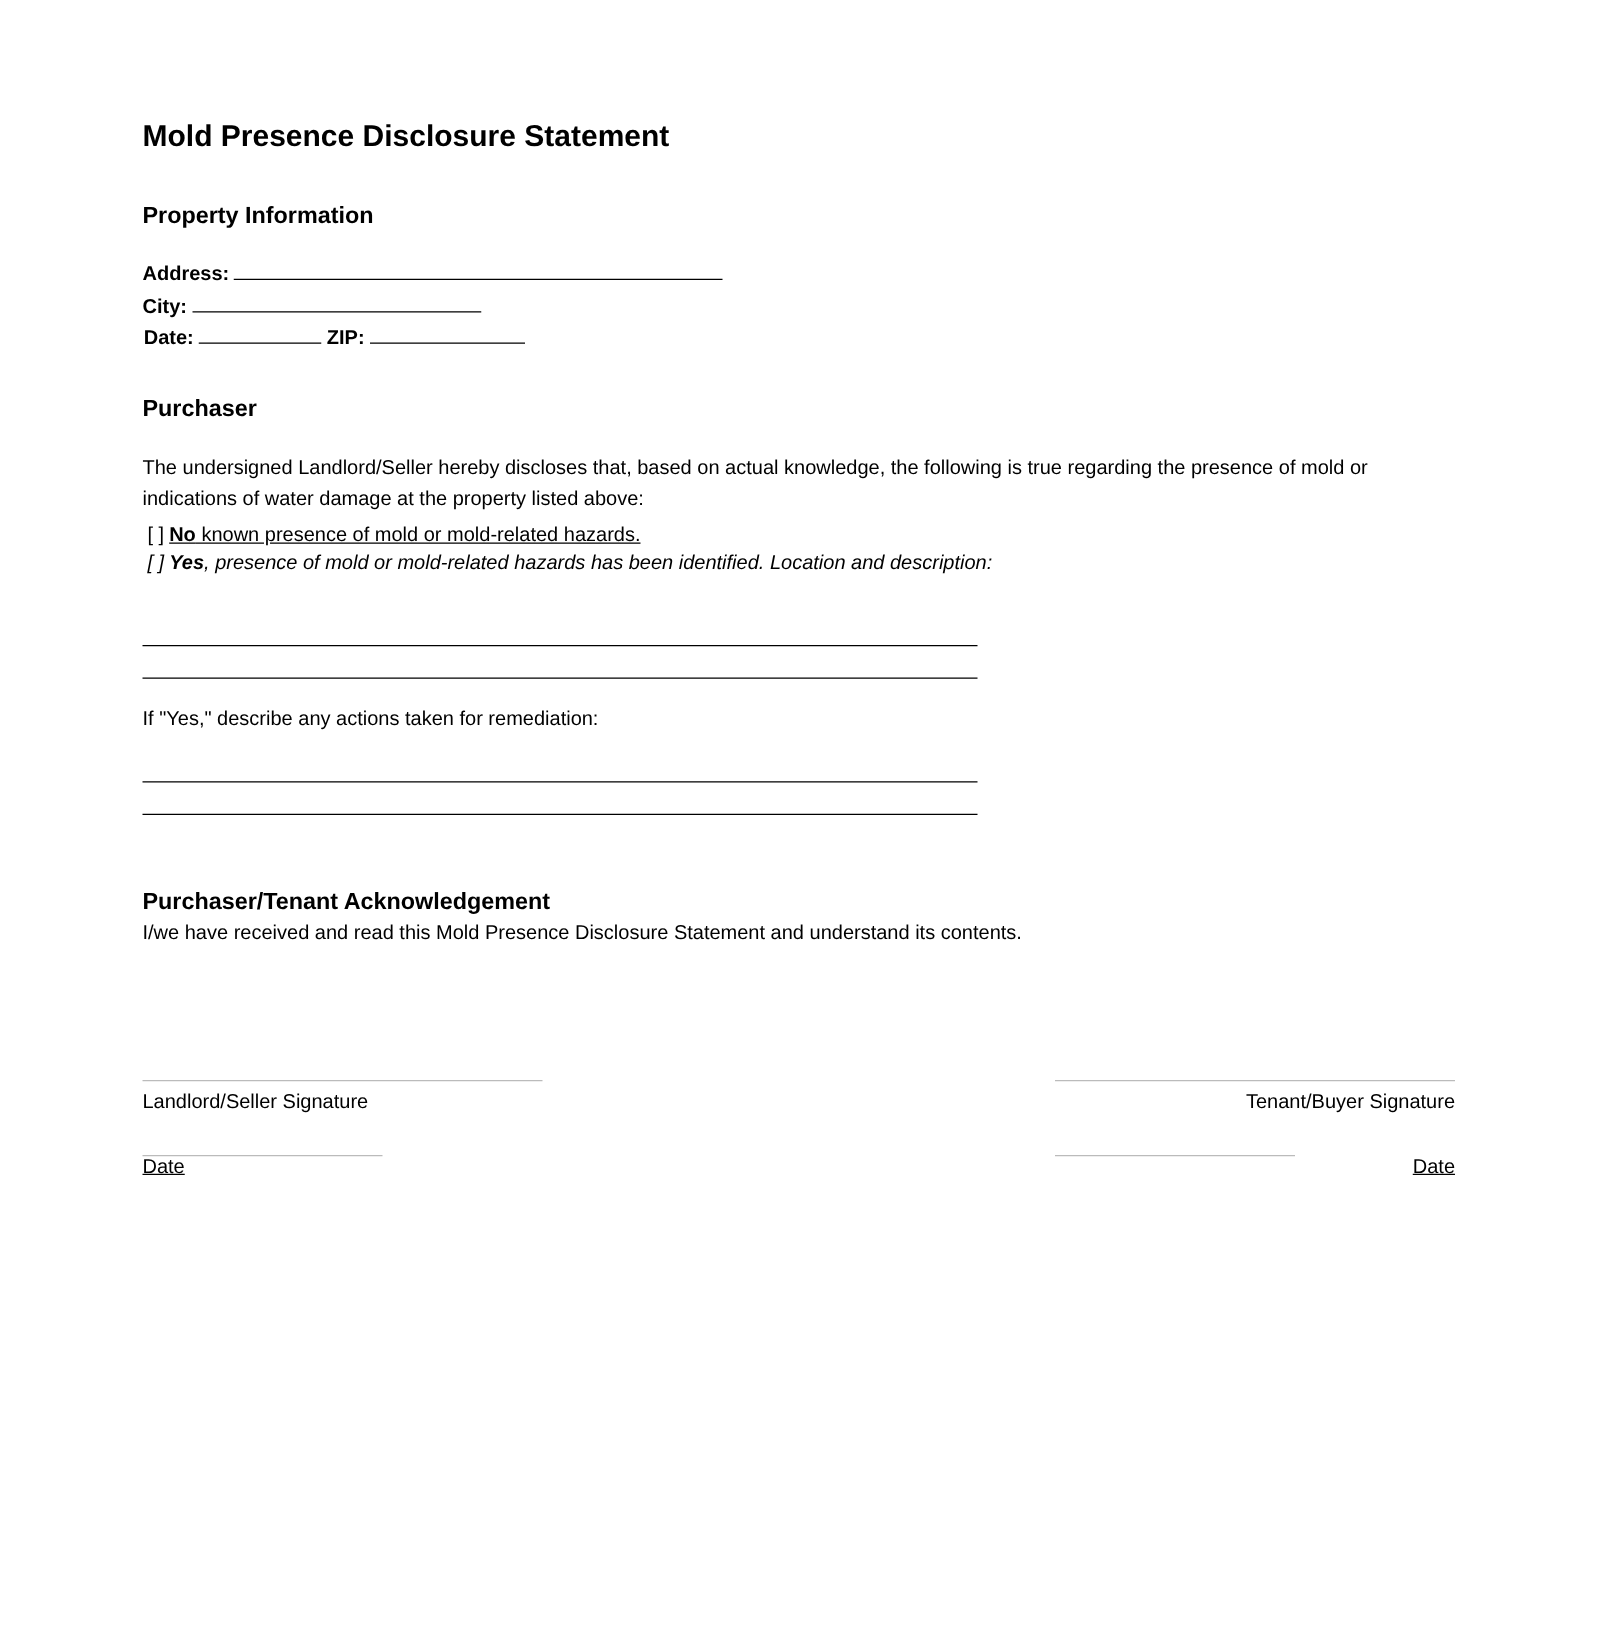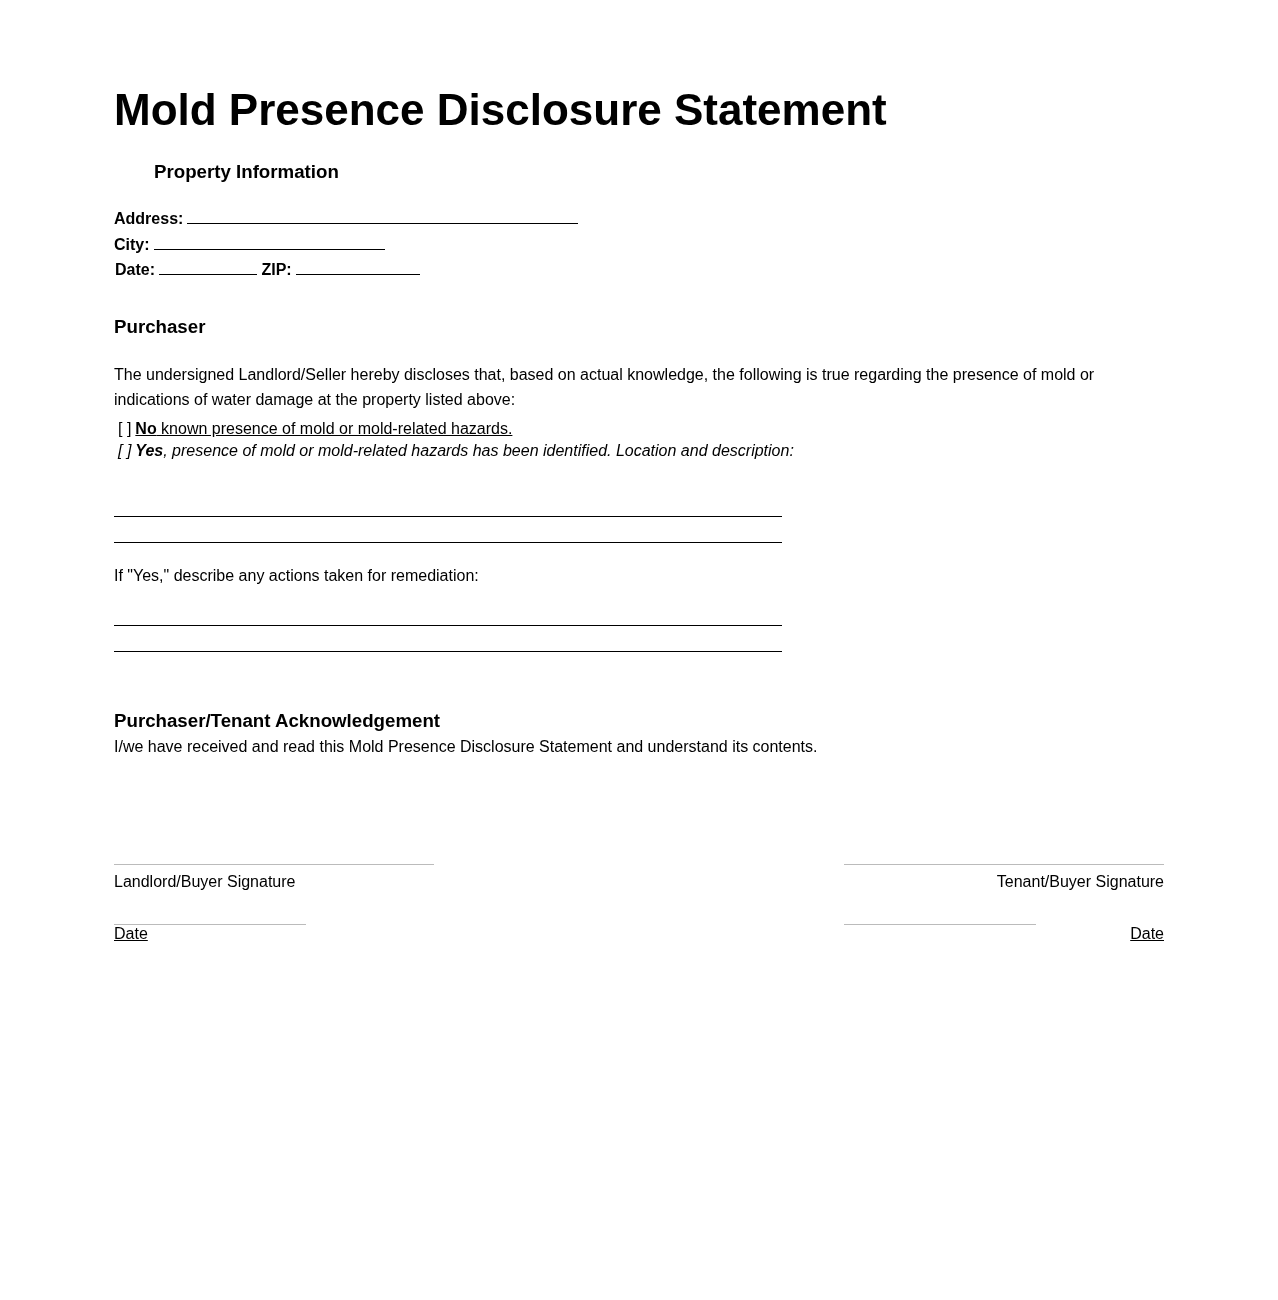--- a/index.html
+++ b/index.html
@@ -15,21 +15,21 @@
       font-size: 16px;
       position: relative;
     }
     .page {
       position: absolute;
       left: 114px;
       top: 0;
       width: 1050px;
     }
     h1 {
-      font-size: 44px;
+      font-size: 24px;
       font-weight: bold;
       margin: 0;
       position: absolute;
       top: 90px;
       left: 0;
       white-space: nowrap;
       line-height: 40px;
     }
     h2 {
       font-size: 18.7px;
@@ -110,21 +110,21 @@
       text-decoration: underline;
     }
   </style>
 </head>
 <body>
 
 <div class="page">
 
   <h1>Mold Presence Disclosure Statement</h1>
 
-  <h2 style="top:160px;margin-left:40px;">Property Information</h2>
+  <h2 style="top:160px;">Property Information</h2>
 
   <div class="field-row" style="top:209px;">
     <span>Address:</span><span class="blank" style="width:391px;"></span>
   </div>
 
   <div class="field-row" style="top:235px;">
     <span>City:</span><span class="blank" style="width:231px;"></span>
   </div>
 
   <div class="field-row" style="top:260px; left:1px;">
@@ -151,21 +151,21 @@
 
   <div class="write-line" style="top:625px;"></div>
   <div class="write-line" style="top:651px;"></div>
 
   <h2 style="top:687px;margin-top:22px;">Purchaser/Tenant Acknowledgement</h2>
 
   <div class="para" style="top:734px;">I/we have received and read this Mold Presence Disclosure Statement and understand its contents.</div>
 
   <div class="sig-block" style="left:0;">
     <div class="sig-line"></div>
-    <div class="sig-label">Landlord/Buyer Signature</div>
+    <div class="sig-label">Landlord/Seller Signature</div>
     <div class="date-line"></div>
     <div class="date-label">Date</div>
   </div>
 
   <div class="sig-block" style="left:730px;text-align:right;">
     <div class="sig-line"></div>
     <div class="sig-label">Tenant/Buyer Signature</div>
     <div class="date-line"></div>
     <div class="date-label">Date</div>
   </div>

